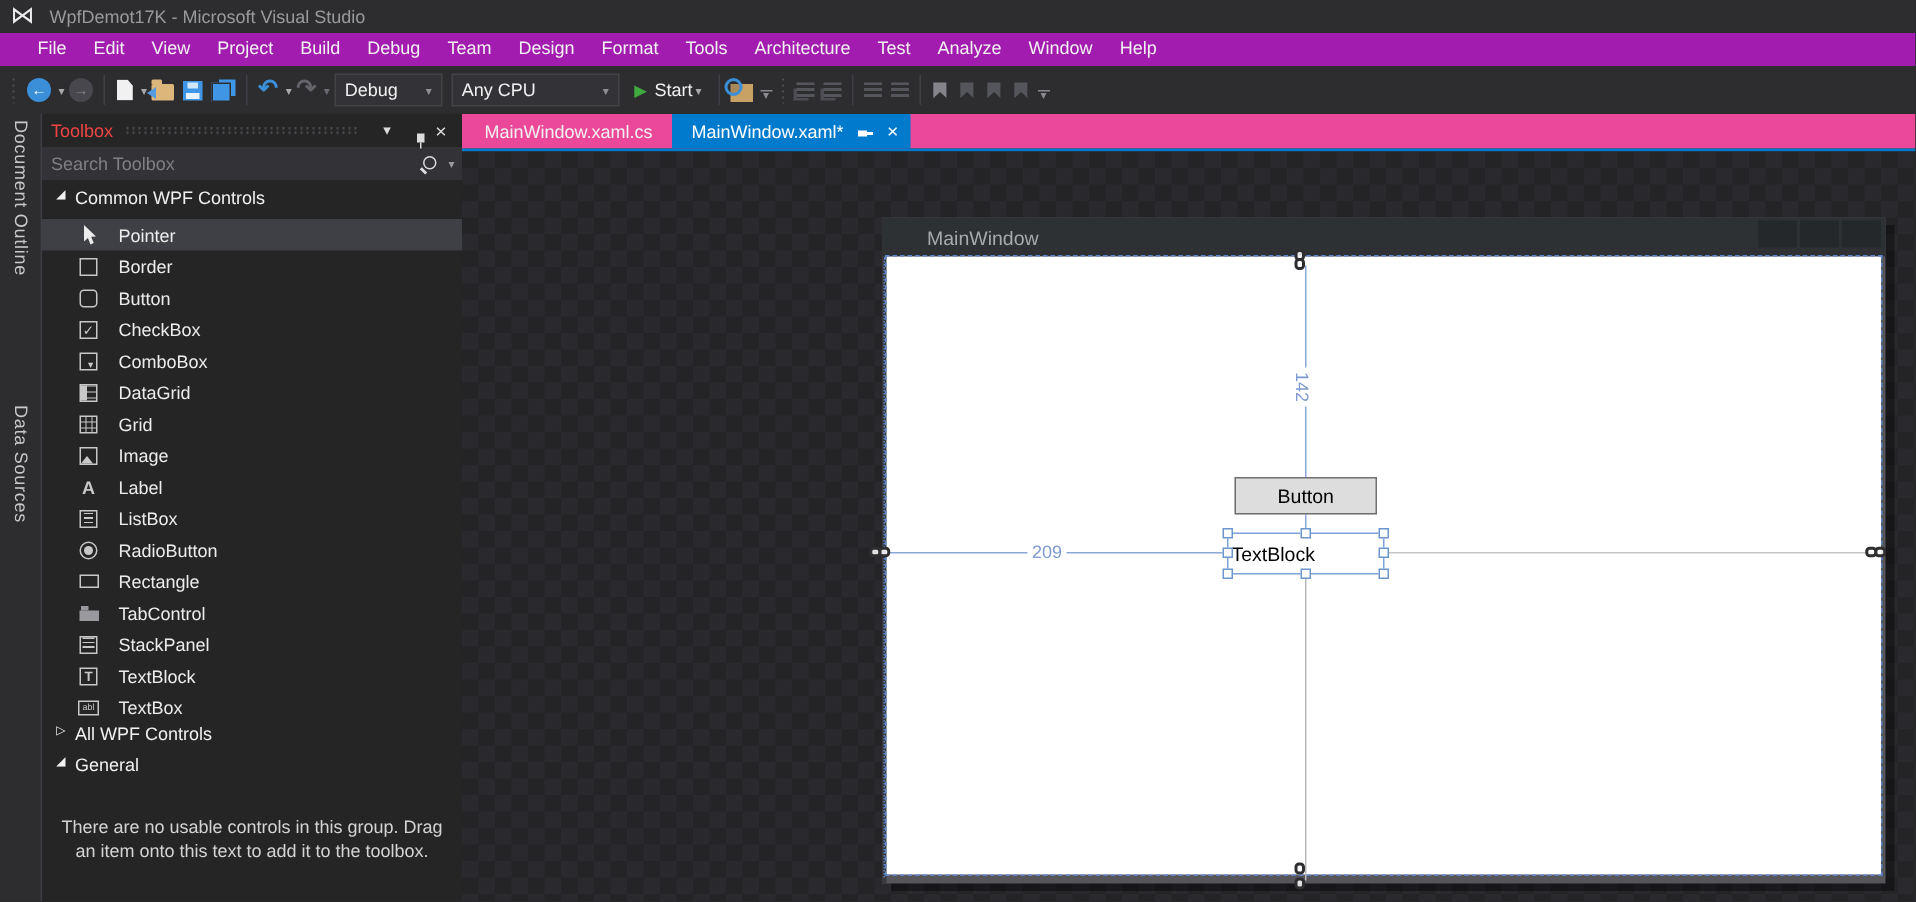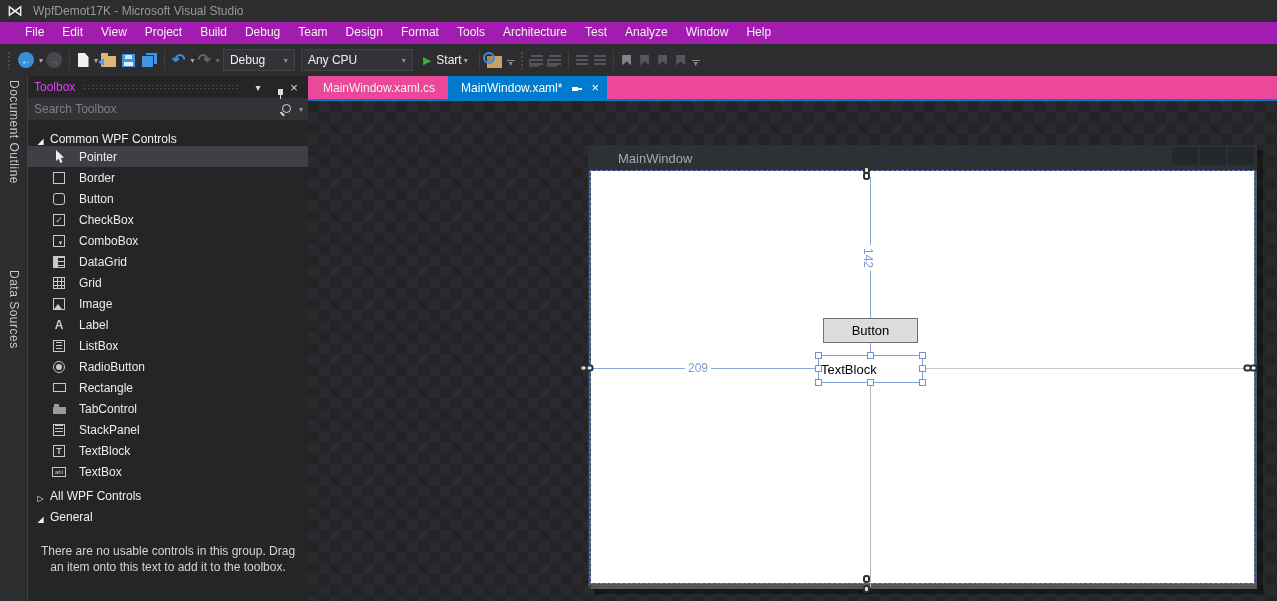--- a/index.html
+++ b/index.html
@@ -57,37 +57,37 @@
   
   .main{position:absolute;left:0;top:76px;right:0;bottom:0}
 
   
   .side-strip{position:absolute;left:0;top:0;width:27px;bottom:0;background:#2d2d30}
   .vtab{writing-mode:vertical-rl;color:#c8c8c8;font-size:12px;padding:4px 0;margin-left:7px;letter-spacing:.5px}
   .vtab.second{margin-top:78px}
 
   
   .toolbox{position:absolute;left:27px;top:0;width:281px;bottom:0;background:#252526;display:flex;flex-direction:column;border-left:1px solid #3f3f46}
-  .tb-header{height:22px;display:flex;align-items:center;padding:0 6px;color:#d946ef;font-size:12px}
+  .tb-header{height:22px;display:flex;align-items:center;padding:0 6px;color:#ef4444;font-size:12px}
   .tb-dots{flex:1;height:6px;margin:0 8px;background-image:radial-gradient(#47474c 1px,transparent 1px);background-size:4px 3px}
   .hd-ic{width:16px;text-align:center;color:#dcdcdc;font-size:10px;margin-left:2px}
   .hd-menu::before{content:"\25BE"}
   .hd-close{font-size:13px}.hd-close::before{content:"\00D7"}
   .pinicon{position:relative;width:12px;height:12px}
   .pinicon::before{content:"";position:absolute;left:2px;top:2px;width:5px;height:6px;background:#dcdcdc}
   .pinicon::after{content:"";position:absolute;left:4px;top:8px;width:1px;height:4px;background:#dcdcdc}
   .searchbox{height:22px;margin:0 0 1px;background:#333337;display:flex;align-items:center}
   .searchbox input{flex:1;background:transparent;border:none;outline:none;color:#c8c8c8;font-size:12px;padding-left:6px;font-family:"Liberation Sans",sans-serif}
   .searchbox input::placeholder{color:#7f7f84}
   .mag{position:relative;width:15px;height:15px;flex:none}
   .mag::before{content:"";position:absolute;right:3px;top:2px;width:7px;height:7px;border:1.5px solid #dcdcdc;border-radius:50%}
   .mag::after{content:"";position:absolute;left:1px;bottom:2px;width:5px;height:1.5px;background:#dcdcdc;transform:rotate(45deg)}
   .sb-caret{font-size:8px;color:#9a9a9e;padding:0 5px}.sb-caret::before{content:"\25BE"}
   .tree{flex:1;padding-top:4px;overflow:hidden}
-  .group-hdr{display:flex;align-items:flex-end;height:21px;padding-left:6px;color:#f1f1f1;font-size:12px}
+  .group-hdr{display:flex;align-items:flex-start;height:21px;padding-left:6px;color:#f1f1f1;font-size:12px}
   .tw{width:13px;text-align:center;font-size:8px;color:#f1f1f1;margin-right:3px}
   .tw.exp::before{content:"\25E2"}
   .tw.col::before{content:"\25B7"}
   .tb-row{display:flex;align-items:center;height:21px;padding-left:23px;color:#ececec;font-size:12px}
   .tb-row.selected{background:#3f4045}
   .tbi{width:16px;height:16px;margin-right:12px;display:flex;align-items:center;justify-content:center;flex:none;position:relative;color:#c8c8c8}
   .ic-box{width:12px;height:12px;border:1px solid #c8c8c8;display:flex;align-items:center;justify-content:center}
   .ic-btn{border-radius:3px}
   .ic-check::before{content:"\2713";font-size:9px;color:#c8c8c8}
   .ic-combo::after{content:"\25BE";font-size:7px;color:#c8c8c8;margin-left:3px;margin-top:4px}

